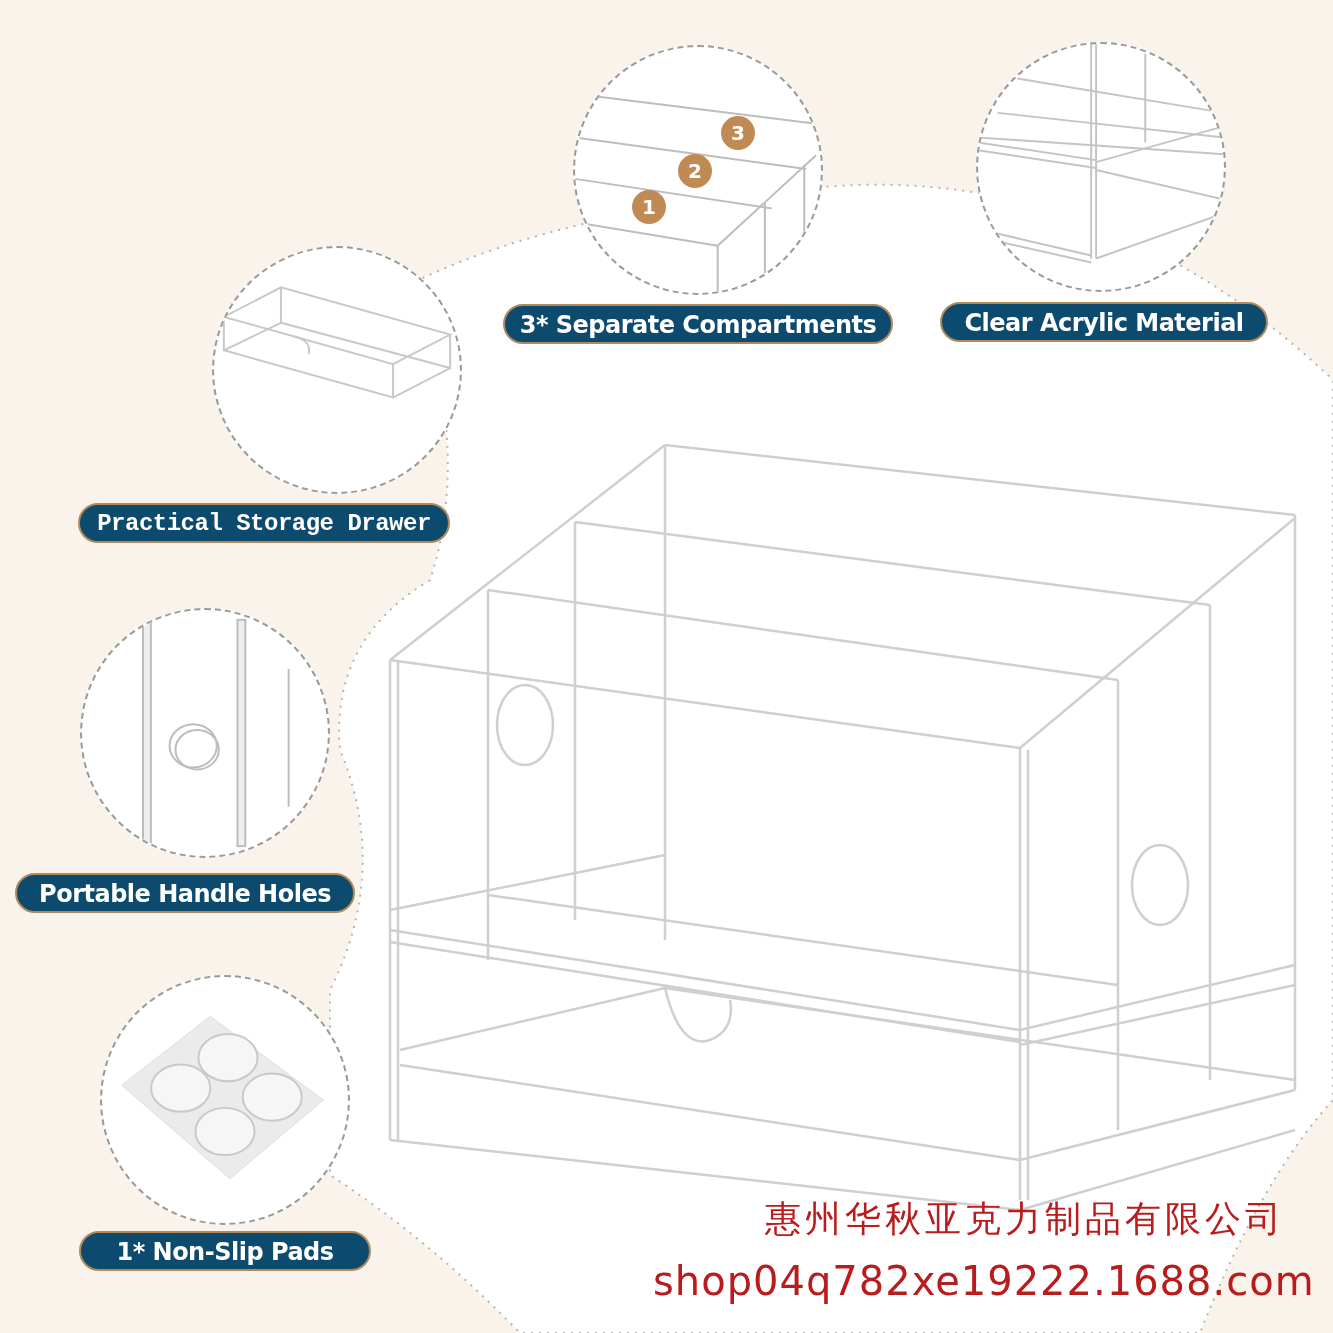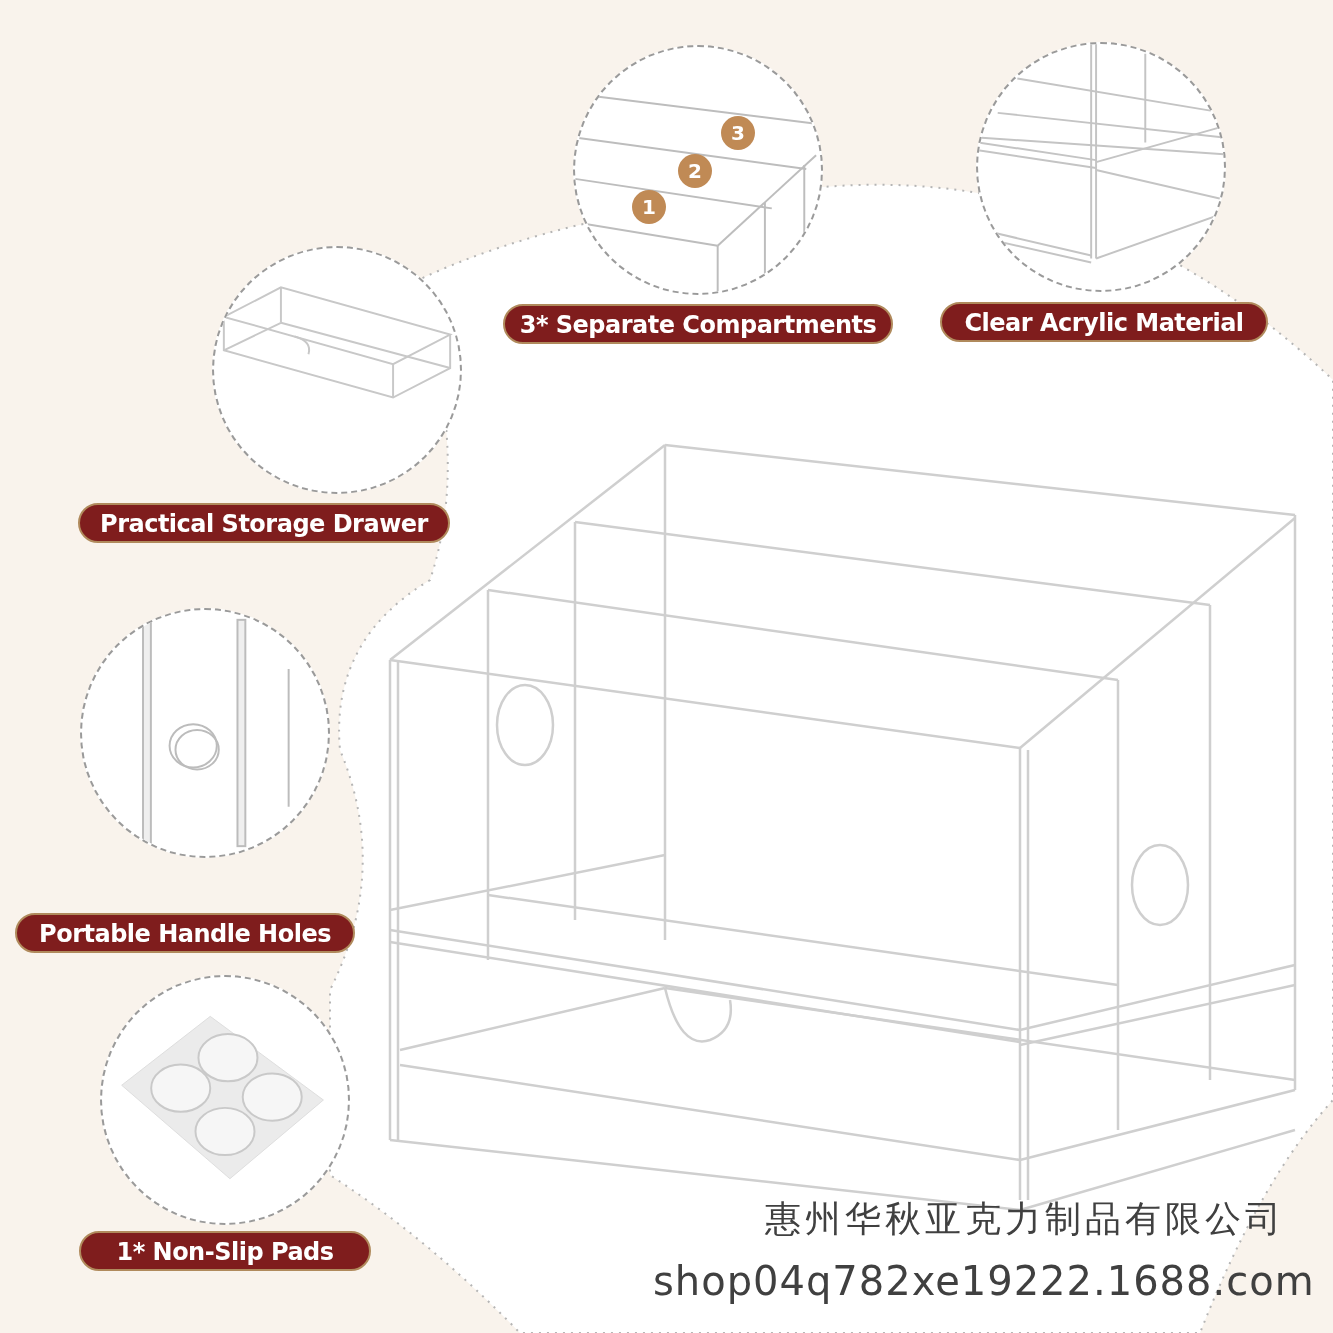--- a/index.html
+++ b/index.html
@@ -11,38 +11,38 @@
   .bg-layer { position: absolute; left: 0; top: 0; width: 1333px; height: 1333px; }
   .callout {
     position: absolute; border-radius: 50%;
     background: #ffffff;
     border: 2px dashed #9a9a9a;
     box-sizing: border-box; overflow: hidden;
   }
   .callout svg { position: absolute; left: 0; top: 0; width: 100%; height: 100%; }
   .pill {
     position: absolute;
-    background: #7f1d1d;
+    background: #0c4a6e;
     border: 2px solid #b08a5c;
     border-radius: 24px;
     color: #ffffff;
     font-family: "DejaVu Sans", sans-serif;
     font-weight: bold;
     font-size: 24px;
     letter-spacing: -0.5px;
     height: 40px; line-height: 38px;
     padding: 0 12px;
     box-sizing: border-box;
     white-space: nowrap;
     text-align: center;
   }
   .product { position: absolute; left: 380px; top: 440px; width: 930px; height: 780px; }
   .product svg { width: 100%; height: 100%; }
   .watermark {
-    position: absolute; color: #404040; font-family: "DejaVu Sans", sans-serif;
+    position: absolute; color: #b91c1c; font-family: "DejaVu Sans", sans-serif;
     white-space: nowrap; letter-spacing: 1px;
   }
   .wm-cn { left: 765px; top: 1195px; font-size: 36px; letter-spacing: 4px; }
   .wm-url { left: 653px; top: 1258px; font-size: 40px; letter-spacing: 1px; }
   .num-badge {
     position: absolute; width: 34px; height: 34px; border-radius: 50%;
     background: #c08a55; color: #fff; font-weight: bold; font-size: 20px;
     text-align: center; line-height: 34px; font-family: "DejaVu Sans", sans-serif;
   }
 </style>
@@ -125,22 +125,22 @@
       <ellipse cx="128" cy="82" rx="30" ry="24"></ellipse>
       <ellipse cx="80" cy="113" rx="30" ry="24"></ellipse>
       <ellipse cx="173" cy="122" rx="30" ry="24"></ellipse>
       <ellipse cx="125" cy="157" rx="30" ry="24"></ellipse>
     </g>
   </svg>
 </div>
 
 <div class="pill" style="left:503px; top:304px; width:390px;">3* Separate Compartments</div>
 <div class="pill" style="left:940px; top:302px; width:328px;">Clear Acrylic Material</div>
-<div class="pill" style="left:78px; top:503px; width:372px;">Practical Storage Drawer</div>
-<div class="pill" style="left:15px; top:873px; width:340px;margin-top:40px;">Portable Handle Holes</div>
+<div class="pill" style="left:78px; top:503px; width:372px;font-family:Liberation Mono, monospace;">Practical Storage Drawer</div>
+<div class="pill" style="left:15px; top:873px; width:340px;">Portable Handle Holes</div>
 <div class="pill" style="left:79px; top:1231px; width:292px;">1* Non-Slip Pads</div>
 
 <div class="product">
   <svg viewBox="0 0 930 780">
     <g stroke="#cfcfcf" stroke-width="2.5" fill="none">
 
       <line x1="285" y1="5" x2="915" y2="75"></line>
       <line x1="285" y1="5" x2="285" y2="500"></line>
       <line x1="915" y1="75" x2="915" y2="650"></line>
 

